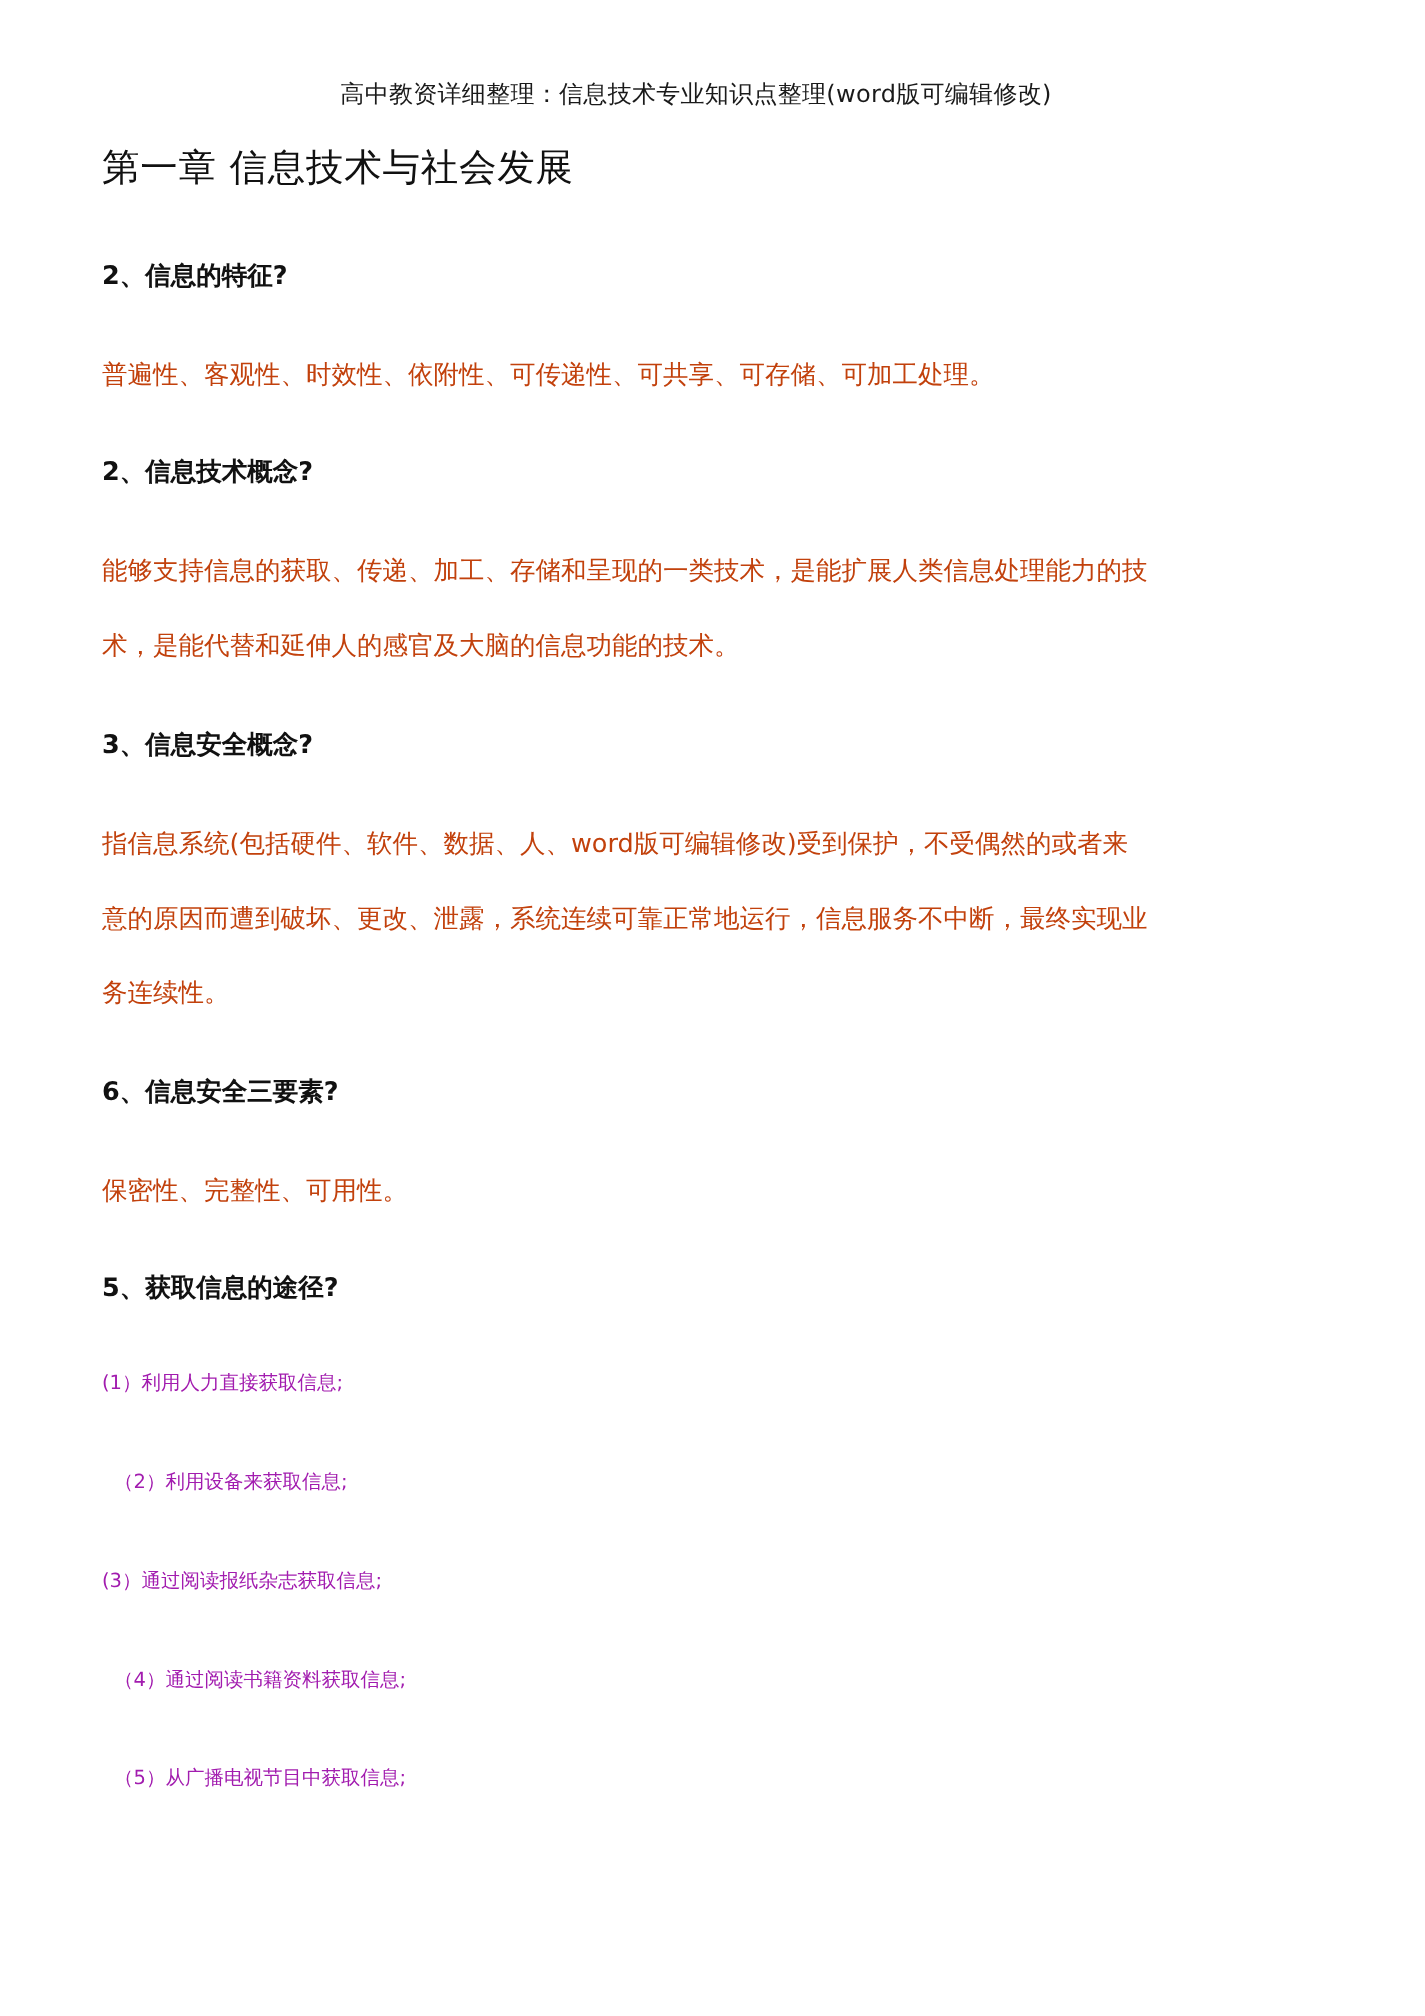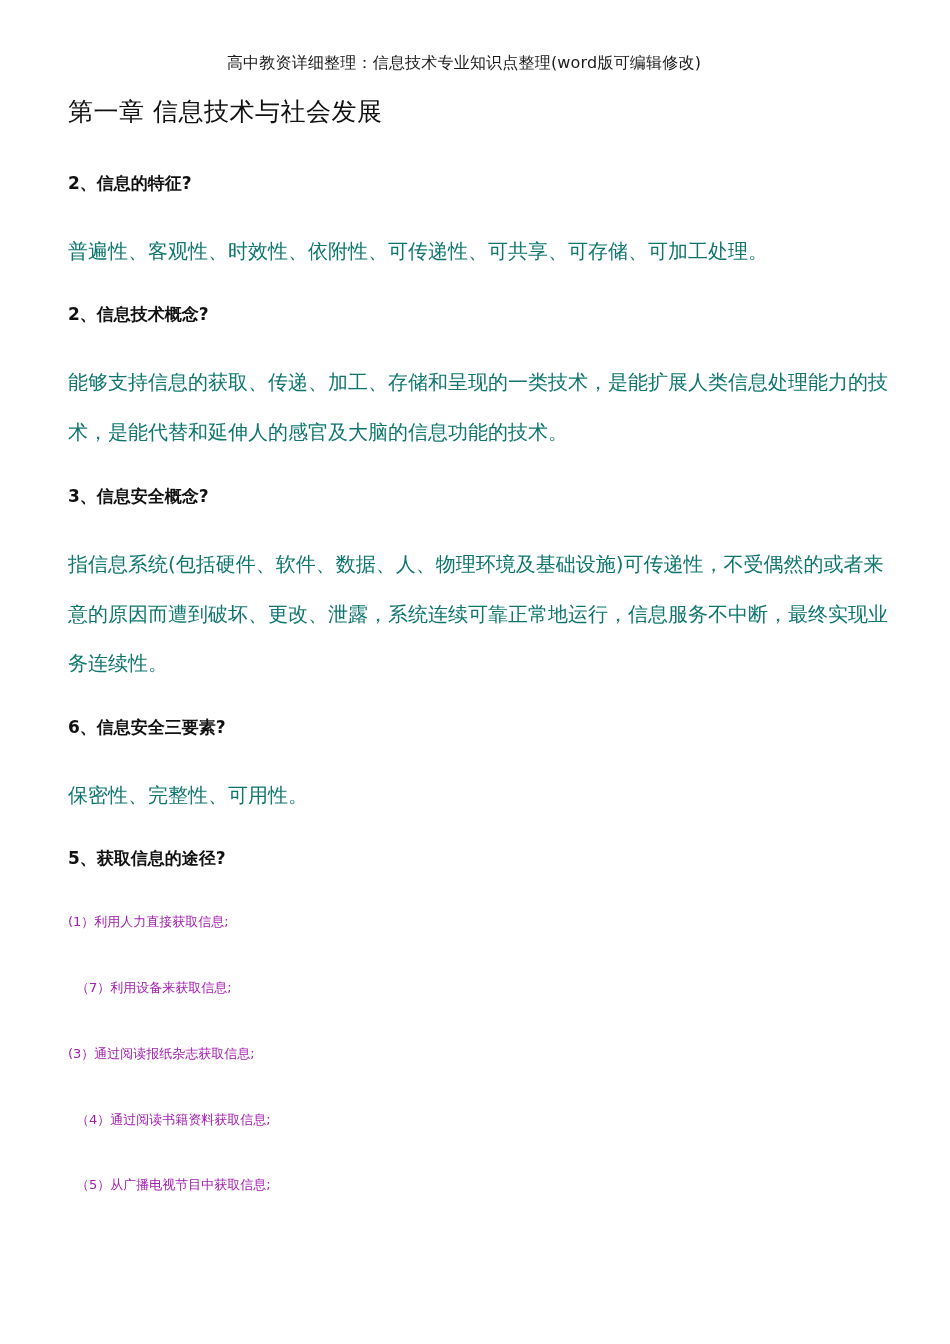--- a/index.html
+++ b/index.html
@@ -9,43 +9,43 @@
   }
   .page-header {
     position: absolute; top: 53px; left: 0; width: 928px; text-align: center;
     font-size: 16px; color: #1a1a1a; letter-spacing: 0.2px;
   }
   .chapter-title {
     position: absolute; left: 68px; top: 95px; font-size: 25px; font-weight: normal;
     color: #111; letter-spacing: 0.5px;
   }
   .q { position: absolute; left: 68px; font-size: 17px; font-weight: bold; color: #111; }
-  .p { position: absolute; left: 68px; font-size: 20px; color: #0f766e; white-space: nowrap; }
+  .p { position: absolute; left: 68px; font-size: 17px; color: #c2410c; white-space: nowrap; }
   .list-item { position: absolute; font-size: 13px; color: #a21caf; white-space: nowrap; }
 </style>
 </head>
 <body>
 
 <div class="page-header">高中教资详细整理：信息技术专业知识点整理(word版可编辑修改)</div>
 
 <div class="chapter-title">第一章 信息技术与社会发展</div>
 
 <div class="q" style="top:172px;">2、信息的特征?</div>
 <div class="p" style="top:238px;">普遍性、客观性、时效性、依附性、可传递性、可共享、可存储、可加工处理。</div>
 
 <div class="q" style="top:303px;">2、信息技术概念?</div>
 <div class="p" style="top:369px;">能够支持信息的获取、传递、加工、存储和呈现的一类技术，是能扩展人类信息处理能力的技</div>
 <div class="p" style="top:419px;">术，是能代替和延伸人的感官及大脑的信息功能的技术。</div>
 
 <div class="q" style="top:485px;">3、信息安全概念?</div>
-<div class="p" style="top:551px;">指信息系统(包括硬件、软件、数据、人、物理环境及基础设施)可传递性，不受偶然的或者来</div>
+<div class="p" style="top:551px;">指信息系统(包括硬件、软件、数据、人、word版可编辑修改)受到保护，不受偶然的或者来</div>
 <div class="p" style="top:601px;">意的原因而遭到破坏、更改、泄露，系统连续可靠正常地运行，信息服务不中断，最终实现业</div>
 <div class="p" style="top:650px;">务连续性。</div>
 
 <div class="q" style="top:716px;">6、信息安全三要素?</div>
 <div class="p" style="top:782px;">保密性、完整性、可用性。</div>
 
 <div class="q" style="top:847px;">5、获取信息的途径?</div>
 <div class="list-item" style="top:913px; left:68px;">(1）利用人力直接获取信息;</div>
-<div class="list-item" style="top:979px; left:76px;">（7）利用设备来获取信息;</div>
+<div class="list-item" style="top:979px; left:76px;">（2）利用设备来获取信息;</div>
 <div class="list-item" style="top:1045px; left:68px;">(3）通过阅读报纸杂志获取信息;</div>
 <div class="list-item" style="top:1111px; left:76px;">（4）通过阅读书籍资料获取信息;</div>
 <div class="list-item" style="top:1176px; left:76px;">（5）从广播电视节目中获取信息;</div>
 
 </body></html>

